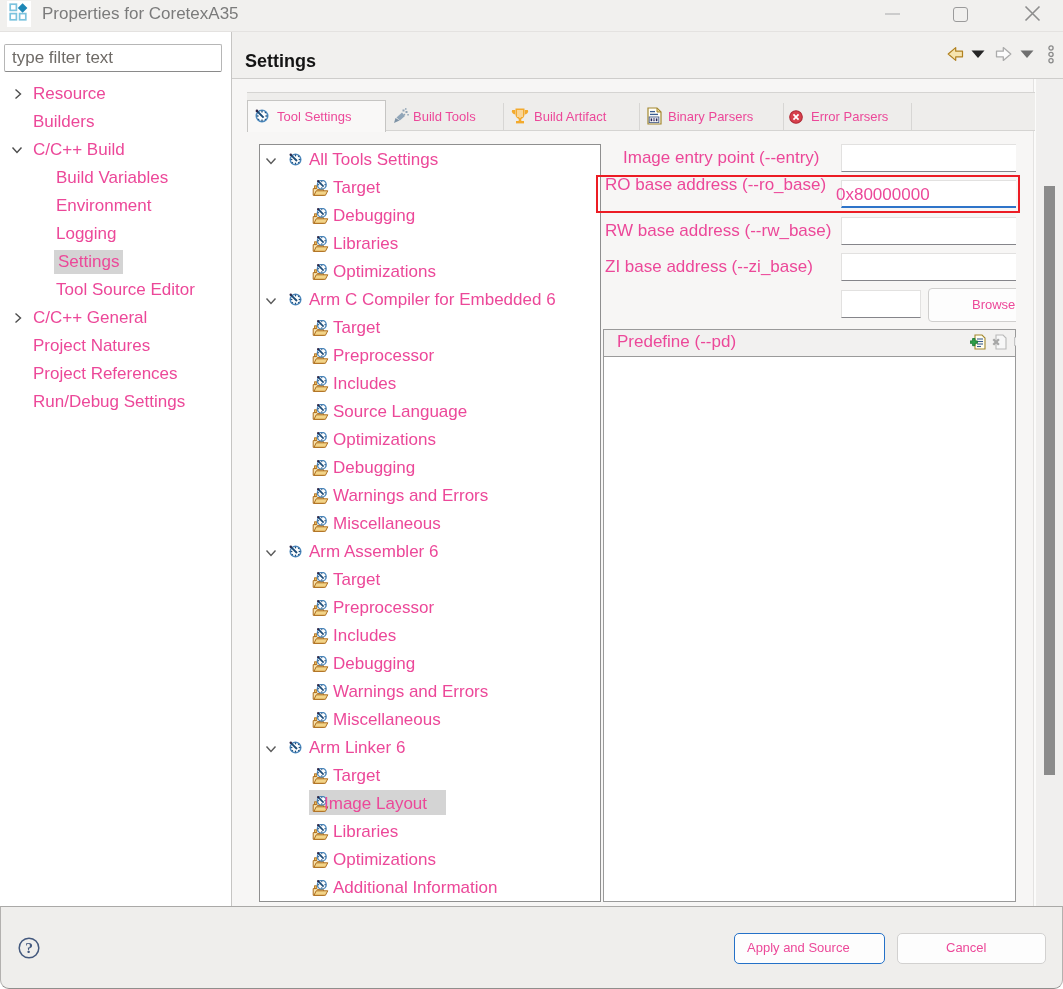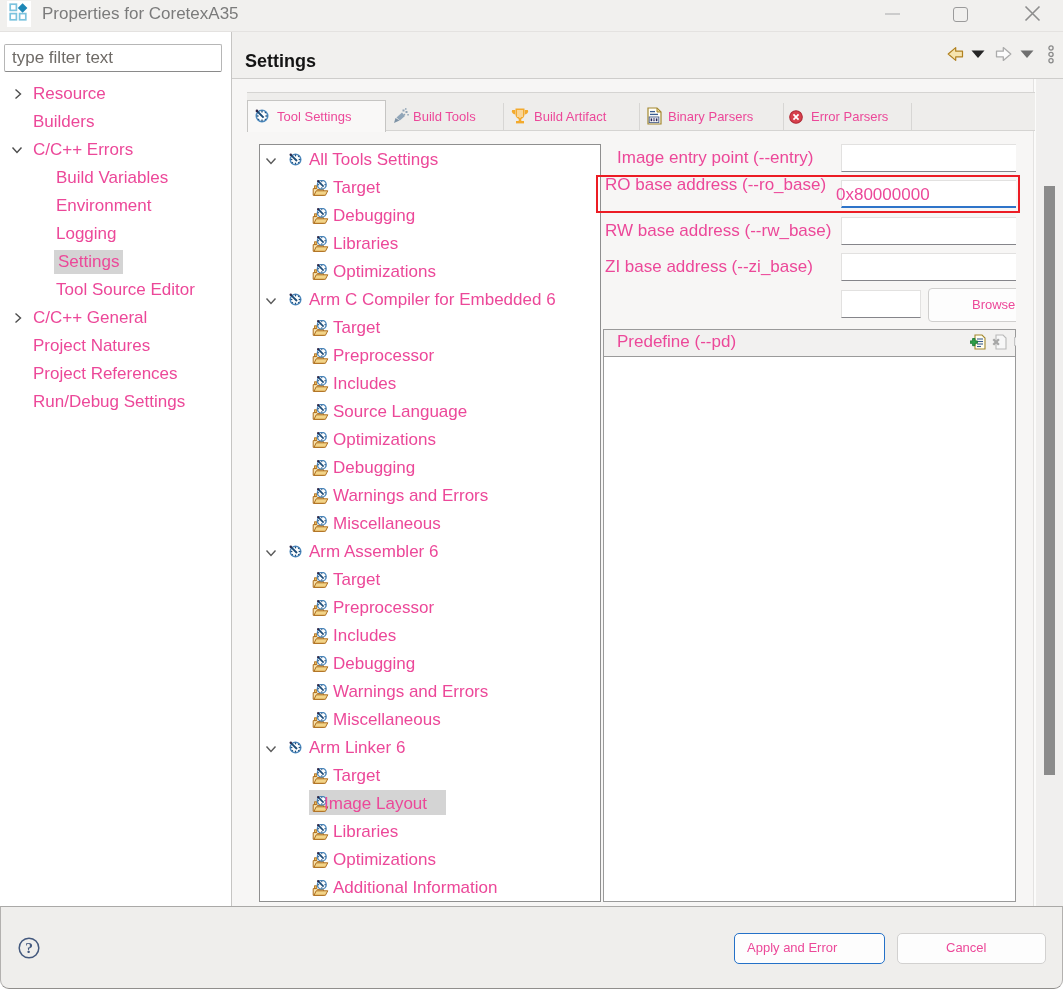--- a/index.html
+++ b/index.html
@@ -71,21 +71,21 @@
 <div class="abs" style="left:4px;top:44px;width:218px;height:28px;border:1px solid #b6b6b6;border-bottom:1px solid #8a8a8a;border-radius:2px;background:#fff"></div>
 <div class="txt" style="left:12px;top:44px;color:#6e6a66;font-size:17px">type filter text</div>
 <svg style="left:13px;top:88px" width="10" height="12">
     <use href="#chvR"></use>
   </svg>
 <div class="txt" style="left:33px;top:80px">Resource</div>
 <div class="txt" style="left:33px;top:108px">Builders</div>
 <svg style="left:11px;top:145px" width="12" height="10">
     <use href="#chvD"></use>
   </svg>
-<div class="txt" style="left:33px;top:136px">C/C++ Errors</div>
+<div class="txt" style="left:33px;top:136px">C/C++ Build</div>
 <div class="txt" style="left:56px;top:164px">Build Variables</div>
 <div class="txt" style="left:56px;top:192px">Environment</div>
 <div class="txt" style="left:56px;top:220px">Logging</div>
 <div class="abs" style="left:54px;top:250px;width:69px;height:24px;background:#d4d4d4"></div>
 <div class="txt" style="left:58px;top:248px">Settings</div>
 <div class="txt" style="left:56px;top:276px">Tool Source Editor</div>
 <svg style="left:13px;top:312px" width="10" height="12">
     <use href="#chvR"></use>
   </svg>
 <div class="txt" style="left:33px;top:304px">C/C++ General</div>
@@ -294,21 +294,21 @@
 <div class="txt" style="left:333px;top:818px">Libraries</div>
 <svg style="left:312px;top:852px" width="17" height="16">
     <use href="#fico"></use>
   </svg>
 <div class="txt" style="left:333px;top:846px">Optimizations</div>
 <svg style="left:312px;top:880px" width="17" height="16">
     <use href="#fico"></use>
   </svg>
 <div class="txt" style="left:333px;top:874px">Additional Information</div>
 <div class="abs" style="left:603px;top:131px;width:413px;height:771px;overflow:hidden">
-<div class="txt" style="left:14px;top:13px">Image entry point (--entry)</div>
+<div class="txt" style="left:20px;top:13px">Image entry point (--entry)</div>
 <div class="txt" style="left:2px;top:40px">RO base address (--ro_base)</div>
 <div class="txt" style="left:2px;top:86px">RW base address (--rw_base)</div>
 <div class="txt" style="left:2px;top:122px">ZI base address (--zi_base)</div>
 <div class="abs" style="left:238px;top:13px;width:300px;height:28px;background:#fff;border:1px solid #e2e1e0;border-bottom:1px solid #85858a"></div>
 <div class="abs" style="left:238px;top:49px;width:300px;height:28px;background:#fff;border:1px solid #e2e1e0;border-bottom:2.5px solid #2e74c9"></div>
 <div class="txt" style="left:233px;top:50px">0x80000000</div>
 <div class="abs" style="left:238px;top:86px;width:300px;height:28px;background:#fff;border:1px solid #e2e1e0;border-bottom:1px solid #85858a"></div>
 <div class="abs" style="left:238px;top:122px;width:300px;height:28px;background:#fff;border:1px solid #e2e1e0;border-bottom:1px solid #85858a"></div>
 <div class="abs" style="left:238px;top:159px;width:80px;height:28px;background:#fff;border:1px solid #e2e1e0;border-bottom:1px solid #85858a"></div>
 <div class="abs" style="left:325px;top:157px;width:166px;height:34px;background:#fdfdfd;border:1px solid #d0cfce;border-radius:4px"></div>
@@ -332,14 +332,14 @@
 <div class="abs" style="left:411px;top:206px;width:2px;height:9px;background:#ececec;border:1px solid #c6c6c6;border-right:none"></div>
 <div class="abs" style="left:0;top:225px;width:413px;height:546px;background:#fff;border:1px solid #9a9a9a"></div>
 </div>
 <div class="abs" style="left:596px;top:175px;width:424px;height:38px;border:2.5px solid #ec1c24;z-index:50"></div>
 <div class="abs" style="left:0;top:906px;width:1063px;height:83px;background:#efeeec;border:1px solid #b3b1af;border-top:1px solid #aaa9a7;border-bottom:1px solid #908e8c;border-radius:0 0 9px 9px"></div>
 <svg style="left:18px;top:937px" width="22" height="22" viewBox="0 0 22 22">
 <circle cx="11" cy="11" r="9.8" fill="none" stroke="#44597e" stroke-width="1.5"></circle>
 <text x="11" y="16.2" text-anchor="middle" font-size="15.5" font-weight="bold" font-family="Liberation Serif" fill="#44597e">?</text>
 </svg>
 <div class="abs" style="left:734px;top:933px;width:151px;height:31px;background:#fdfdfd;border:1.5px solid #2471c8;border-radius:5px"></div>
-<div class="txt small" style="left:747px;top:934px">Apply and Error</div>
+<div class="txt small" style="left:747px;top:934px">Apply and Source</div>
 <div class="abs" style="left:897px;top:933px;width:149px;height:31px;background:#fdfdfd;border:1px solid #d2d1d0;border-radius:5px"></div>
 <div class="txt small" style="left:946px;top:934px">Cancel</div>
 </body></html>

